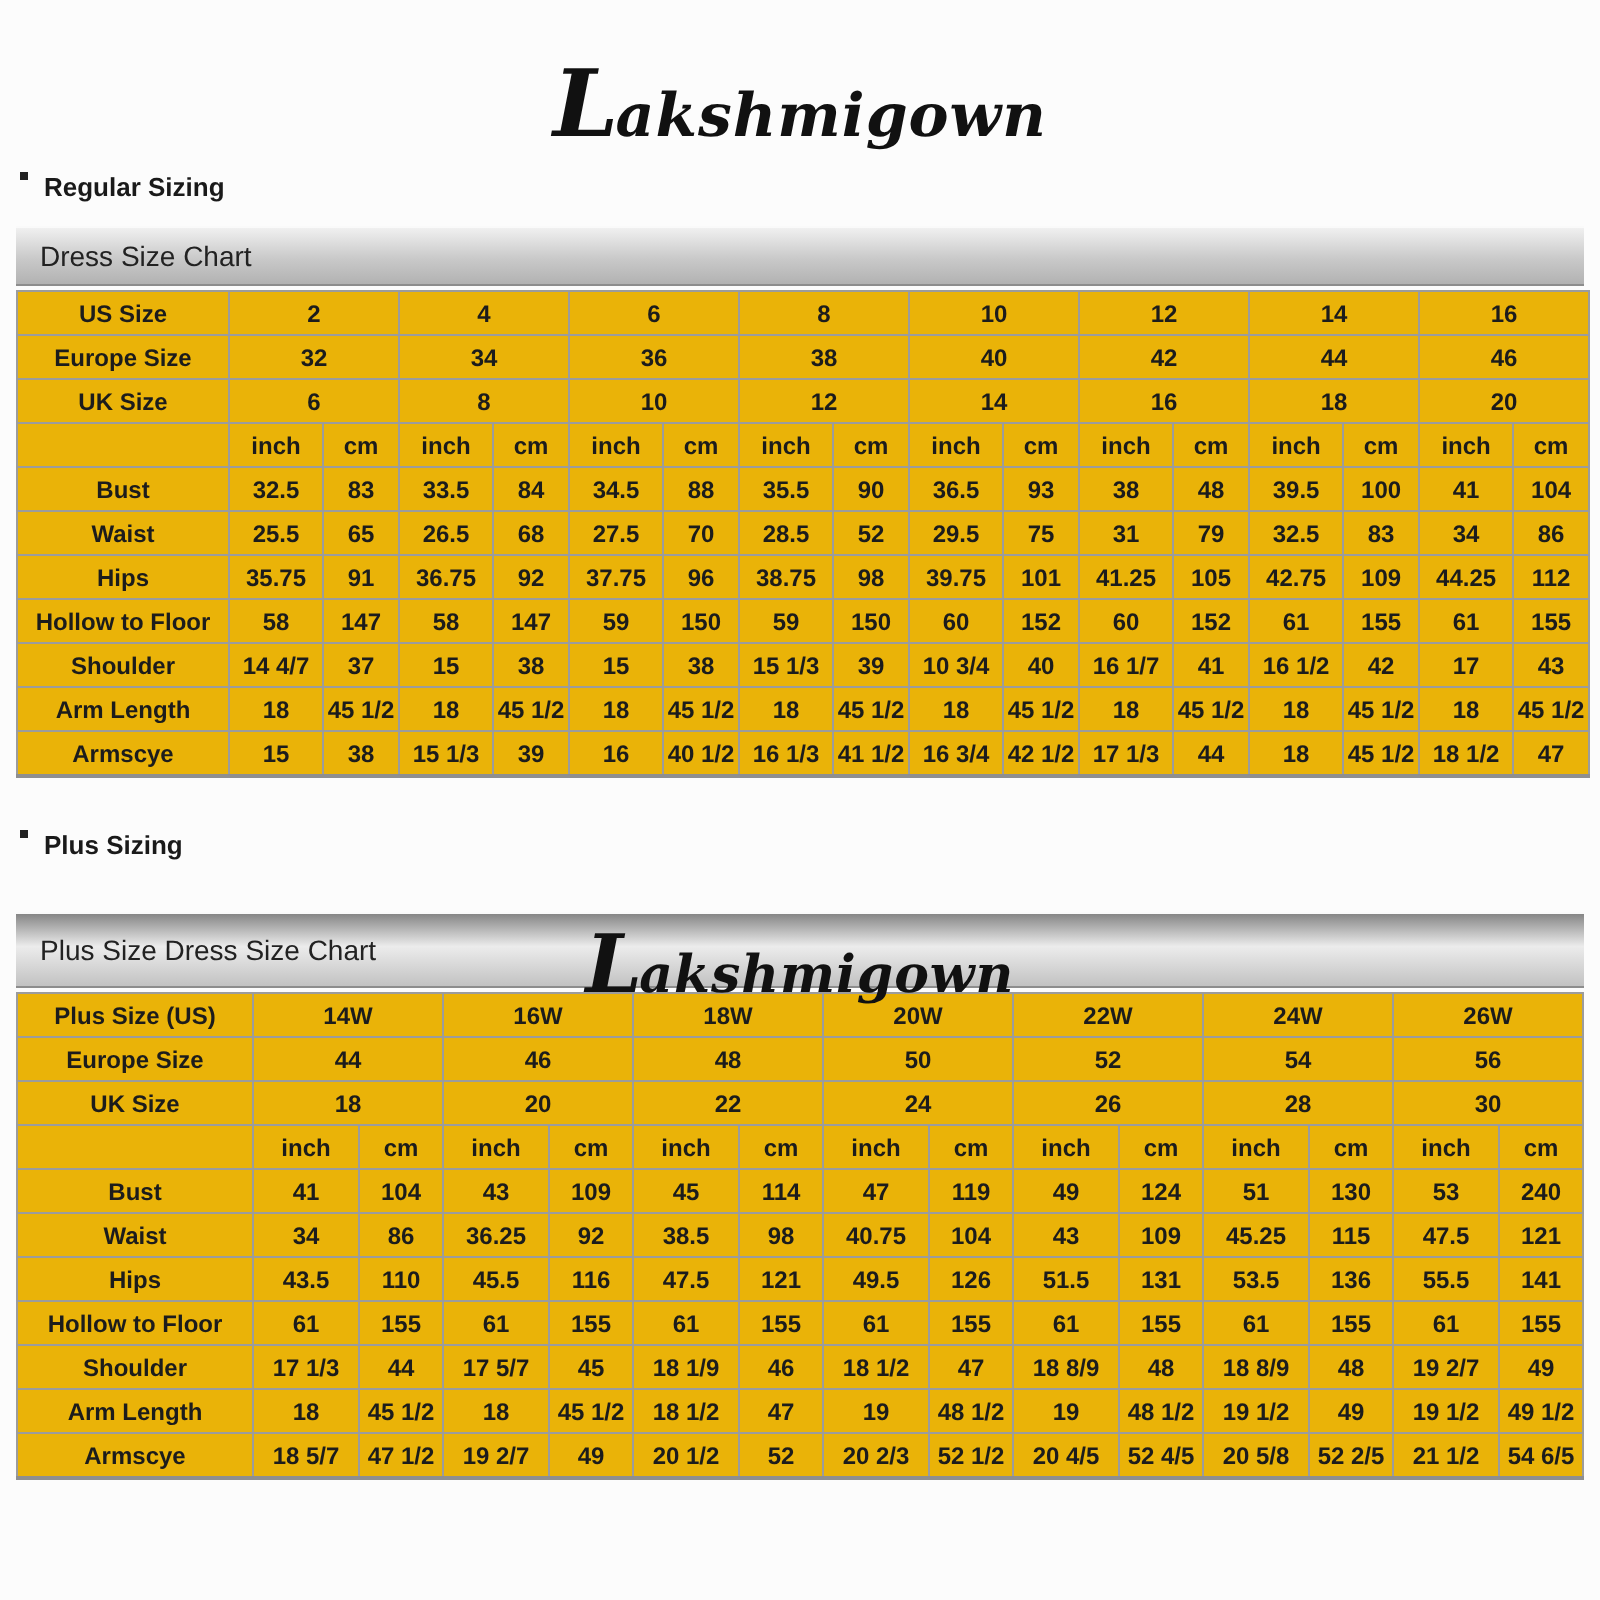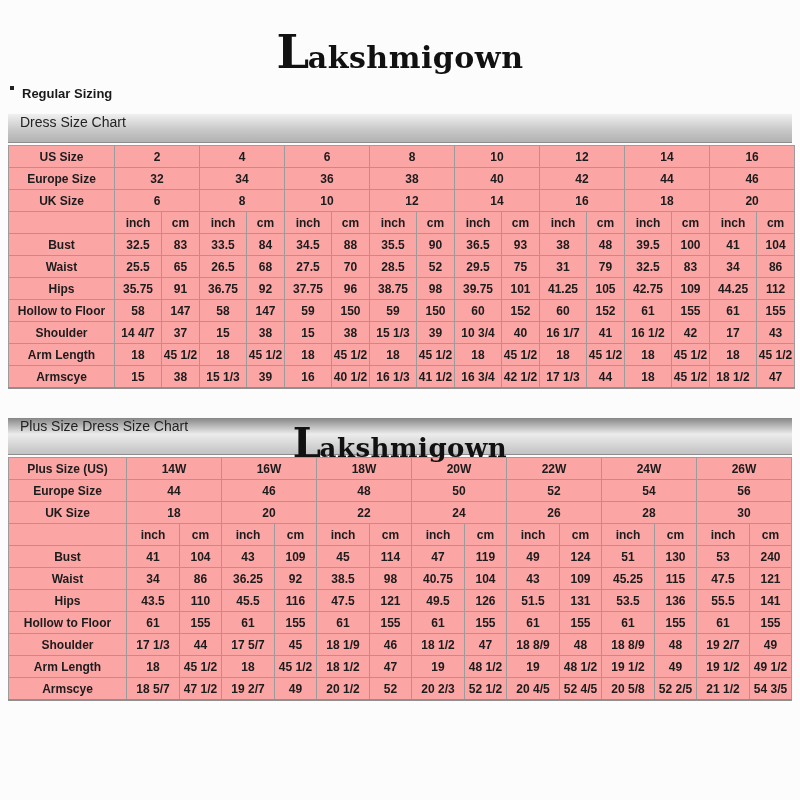--- a/index.html
+++ b/index.html
@@ -1,47 +1,47 @@
 <!DOCTYPE html>
 <html><head>
 <meta charset="utf-8">
 <style>
   html,body{margin:0;padding:0;}
   body{
     width:800px;height:800px;background:#fcfcfc;
     font-family:"Liberation Sans", sans-serif;color:#1c1c1c;overflow:hidden;
   }
   .logo-script{
-    font-family:"DejaVu Serif", serif;font-weight:bold;color:#111;
+    font-family:"DejaVu Serif", serif;font-style:italic;font-weight:bold;color:#111;
     letter-spacing:0.5px;
   }
   .logo-initial{font-size:1.55em;margin-right:-2px;}
   .logo-top{padding-top:24px;text-align:center;font-size:30px;height:50px;}
   .section-heading{
     display:flex;align-items:flex-start;margin:12px 0 12px 10px;
     font-size:13px;font-weight:bold;color:#1a1a1a;
   }
   .bullet{width:4px;height:4px;background:#222;margin-right:8px;flex:0 0 auto;}
   .chart{margin:0 8px;}
   .chart-titlebar{
-    height:30px;display:flex;padding-left:12px;
+    height:30px;display:flex;align-items:center;padding-left:12px;
     background:linear-gradient(180deg,#f0f0f0 0%,#c9c9c9 55%,#b2b2b2 100%);
     border-top:1px solid #fafafa;border-bottom:1px solid #8d8d8d;
     font-size:14px;color:#222;box-sizing:border-box;
   }
   .chart-titlebar.plus{
     height:38px;position:relative;
     background:linear-gradient(180deg,#868686 0%,#ececec 45%,#c2c2c2 100%);
   }
   .titlebar-logo{
     position:absolute;left:0;right:0;top:1px;text-align:center;font-size:26px;
     pointer-events:none;
   }
   table.size-table{
-    width:100%;border-collapse:collapse;table-layout:fixed;background:#fca5a5;
+    width:100%;border-collapse:collapse;table-layout:fixed;background:#eab308;
     margin-top:2px;border-bottom:2px solid #8f8f8f;
   }
   table.size-table td{
     border:1px solid #9c9c9c;text-align:center;vertical-align:middle;
     font-size:12px;font-weight:bold;color:#1c1c1c;height:21px;padding:0;
     white-space:nowrap;overflow:hidden;
   }
   .plus-gap{height:14px;}
 </style>
 </head>
@@ -265,20 +265,24 @@
             <td>45 1/2</td>
             <td>18 1/2</td>
             <td>47</td>
           </tr>
         </tbody>
     </table>
   </div>
 
   <div class="plus-gap"></div>
 
+  <div class="section-heading">
+    <span class="bullet"></span>
+    <span>Plus Sizing</span>
+  </div>
 
   <div class="plus-gap"></div>
 
   <div class="chart">
     <div class="chart-titlebar plus">
       <span>Plus Size Dress Size Chart</span>
       <span class="titlebar-logo logo-script"><span class="logo-initial">L</span><span>akshmigown</span></span>
     </div>
     <table class="size-table">
       <colgroup id="plus-cols">
@@ -456,19 +460,19 @@
             <td>49</td>
             <td>20 1/2</td>
             <td>52</td>
             <td>20 2/3</td>
             <td>52 1/2</td>
             <td>20 4/5</td>
             <td>52 4/5</td>
             <td>20 5/8</td>
             <td>52 2/5</td>
             <td>21 1/2</td>
-            <td>54 3/5</td>
+            <td>54 6/5</td>
           </tr>
         </tbody>
     </table>
   </div>
 
 </div>
 
 </body></html>

